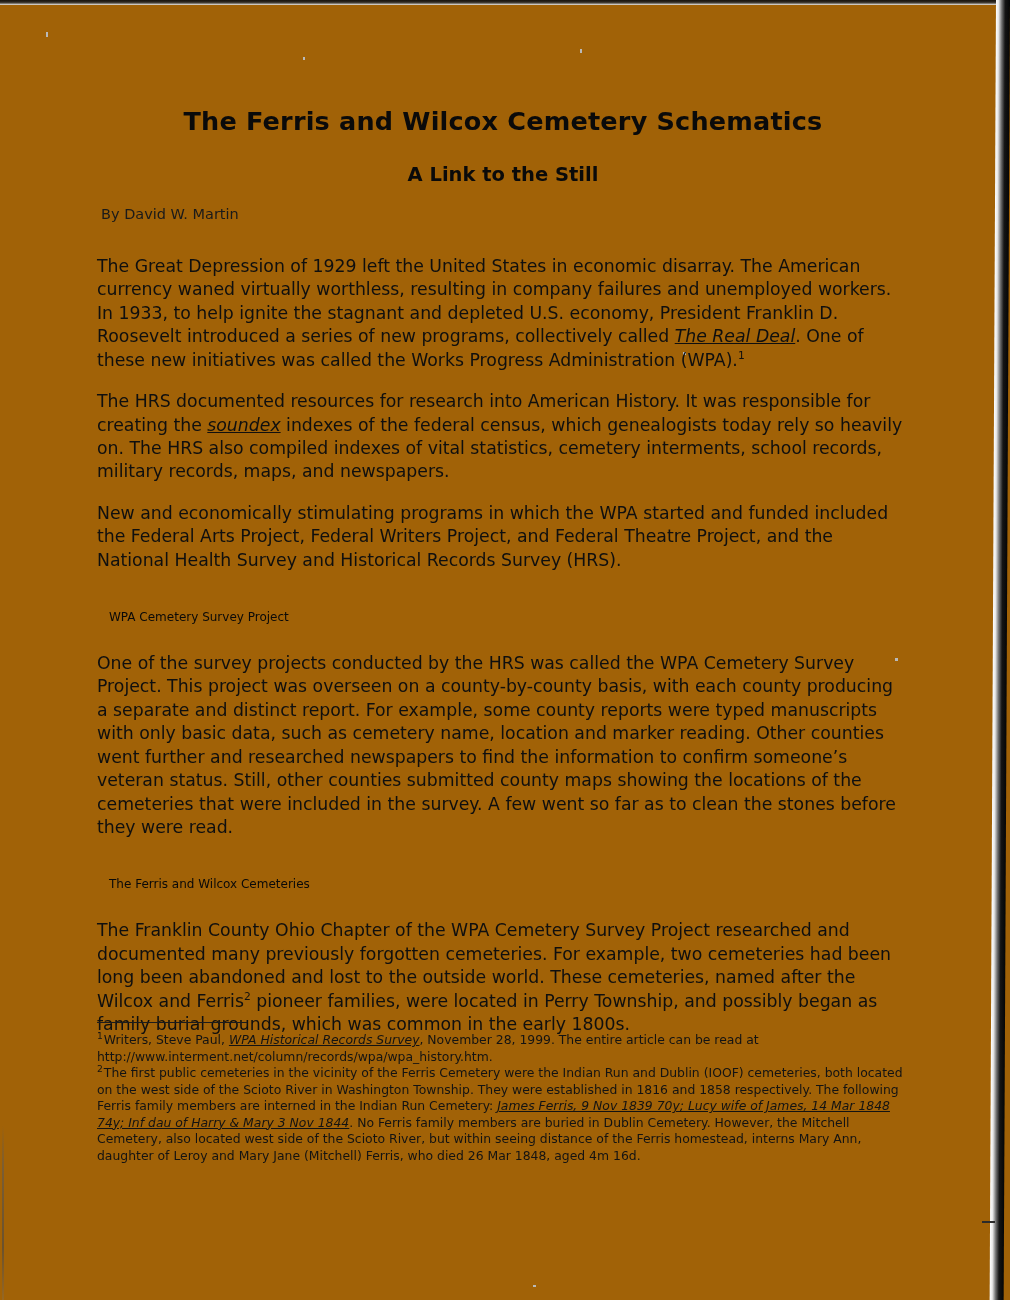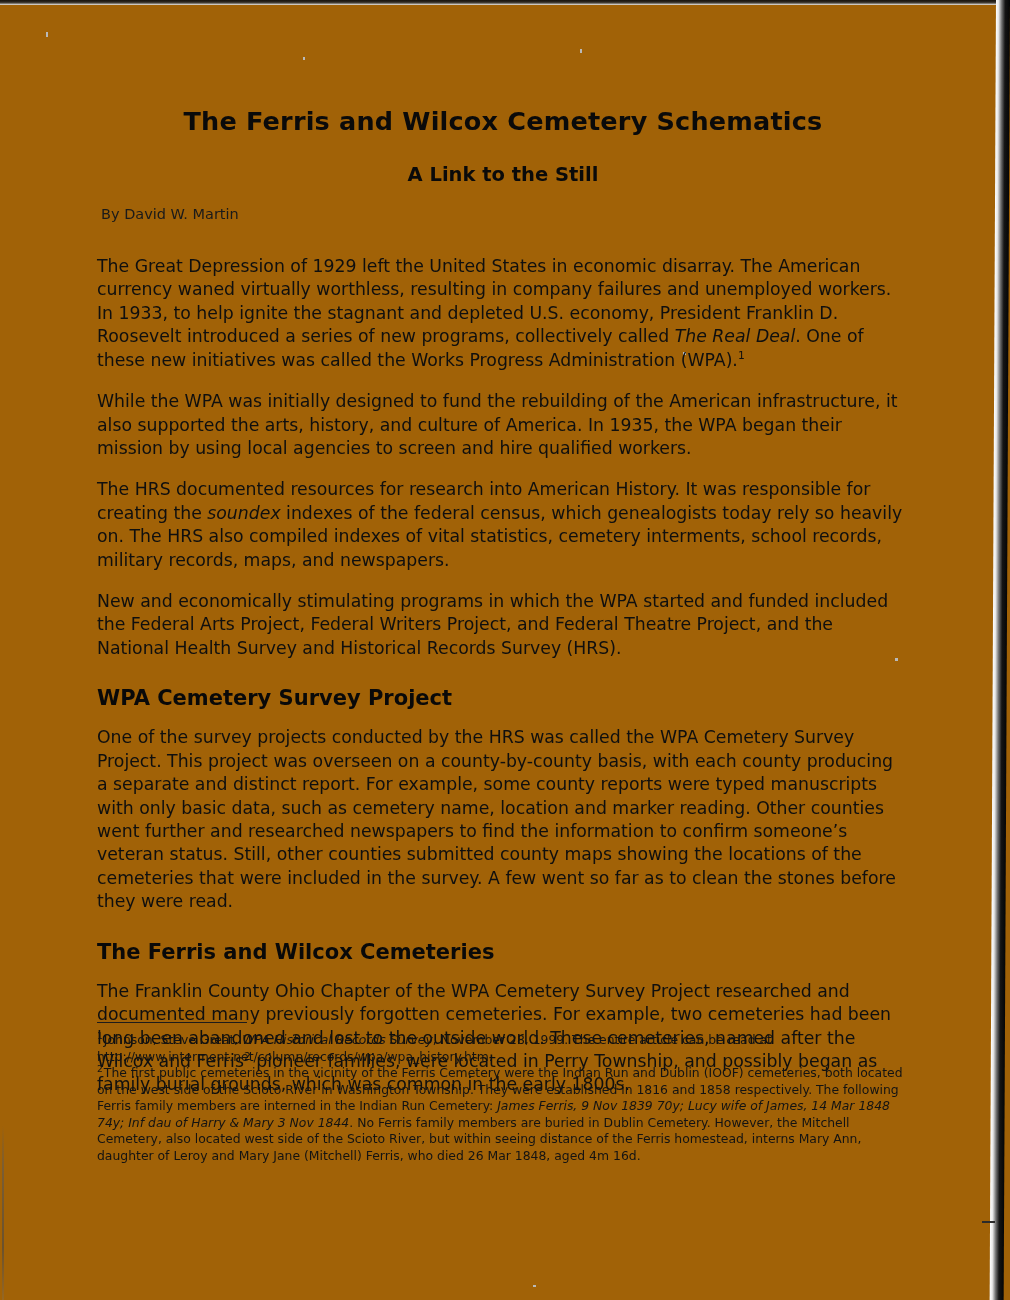--- a/index.html
+++ b/index.html
@@ -93,29 +93,29 @@
     font-size: 17.3px;
     line-height: 1.355;
     color: #0f0f0f;
     text-align: left;
   }
   .body-para:first-of-type { padding-top: 0; }
 
   #para-intro { padding-top: 29px; }
 
   .section-heading {
-    margin: 0;
+    margin: 12px;
     padding-top: 26px;
-    font-size: 21px;
-    font-weight: bold;
+    font-size: 12px;
+    font-weight: normal;
     color: #090909;
   }
   .section-heading + .body-para { padding-top: 16px; }
 
-  em.doc-em { font-style: italic; }
+  em.doc-em { font-style: italic; text-decoration: underline; }
   sup.fn-ref { font-size: 0.62em; vertical-align: super; line-height: 0; }
 
   
   #footnotes {
     position: absolute;
     left: 97px;
     top: 1022px;
     width: 812px;
   }
   .footnote-rule {
@@ -156,37 +156,36 @@
   <div id="page-content">
 
     <h1 class="doc-title">The Ferris and Wilcox Cemetery Schematics</h1>
 
     <h2 class="doc-subtitle">A Link to the Still</h2>
 
     <p class="doc-byline">By David W. Martin</p>
 
     <p class="body-para" id="para-intro"><span>The Great Depression of 1929 left the United States in economic disarray. The American currency waned virtually worthless, resulting in company failures and unemployed workers. In 1933, to help ignite the stagnant and depleted U.S. economy, President Franklin D. Roosevelt introduced a series of new programs, collectively called </span><em class="doc-em">The Real Deal</em><span>. One of these new initiatives was called the Works Progress Administration (WPA).</span><sup class="fn-ref">1</sup></p>
 
-    <p class="body-para">While the WPA was initially designed to fund the rebuilding of the American infrastructure, it also supported the arts, history, and culture of America. In 1935, the WPA began their mission by using local agencies to screen and hire qualified workers.</p>
 
     <p class="body-para"><span>The HRS documented resources for research into American History. It was responsible for creating the </span><em class="doc-em">soundex</em><span> indexes of the federal census, which genealogists today rely so heavily on. The HRS also compiled indexes of vital statistics, cemetery interments, school records, military records, maps, and newspapers.</span></p>
 
     <p class="body-para">New and economically stimulating programs in which the WPA started and funded included the Federal Arts Project, Federal Writers Project, and Federal Theatre Project, and the National Health Survey and Historical Records Survey (HRS).</p>
 
     <h3 class="section-heading">WPA Cemetery Survey Project</h3>
 
     <p class="body-para">One of the survey projects conducted by the HRS was called the WPA Cemetery Survey Project. This project was overseen on a county-by-county basis, with each county producing a separate and distinct report. For example, some county reports were typed manuscripts with only basic data, such as cemetery name, location and marker reading. Other counties went further and researched newspapers to find the information to confirm someone’s veteran status. Still, other counties submitted county maps showing the locations of the cemeteries that were included in the survey. A few went so far as to clean the stones before they were read.</p>
 
     <h3 class="section-heading">The Ferris and Wilcox Cemeteries</h3>
 
     <p class="body-para"><span>The Franklin County Ohio Chapter of the WPA Cemetery Survey Project researched and documented many previously forgotten cemeteries. For example, two cemeteries had been long been abandoned and lost to the outside world. These cemeteries, named after the Wilcox and Ferris</span><sup class="fn-ref">2</sup><span> pioneer families, were located in Perry Township, and possibly began as family burial grounds, which was common in the early 1800s.</span></p>
 
   </div>
 
   <div id="footnotes">
     <div class="footnote-rule"></div>
 
-    <p class="footnote"><sup>1</sup><span>Johnson, Steve Great, </span><em class="doc-em">WPA Historical Records Survey</em><span>, November 28, 1999. The entire article can be read at http://www.interment.net/column/records/wpa/wpa_history.htm.</span></p>
+    <p class="footnote"><sup>1</sup><span>Writers, Steve Paul, </span><em class="doc-em">WPA Historical Records Survey</em><span>, November 28, 1999. The entire article can be read at http://www.interment.net/column/records/wpa/wpa_history.htm.</span></p>
 
     <p class="footnote"><sup>2</sup><span>The first public cemeteries in the vicinity of the Ferris Cemetery were the Indian Run and Dublin (IOOF) cemeteries, both located on the west side of the Scioto River in Washington Township. They were established in 1816 and 1858 respectively. The following Ferris family members are interned in the Indian Run Cemetery: </span><em class="doc-em">James Ferris, 9 Nov 1839 70y; Lucy wife of James, 14 Mar 1848 74y; Inf dau of Harry &amp; Mary 3 Nov 1844</em><span>. No Ferris family members are buried in Dublin Cemetery. However, the Mitchell Cemetery, also located west side of the Scioto River, but within seeing distance of the Ferris homestead, interns Mary Ann, daughter of Leroy and Mary Jane (Mitchell) Ferris, who died 26 Mar 1848, aged 4m 16d.</span></p>
   </div>
 
 </div>
 
 </body></html>

